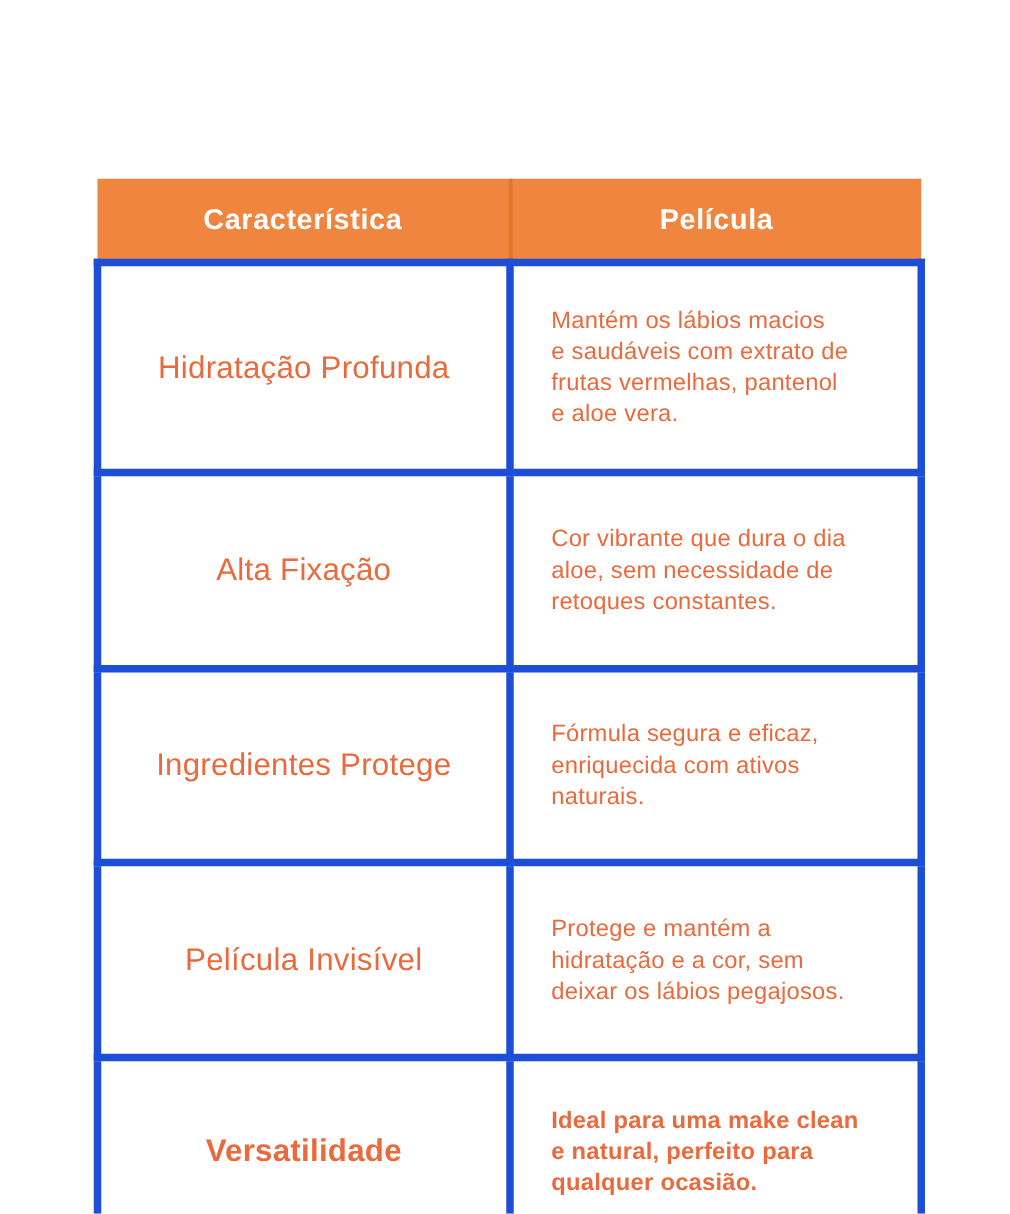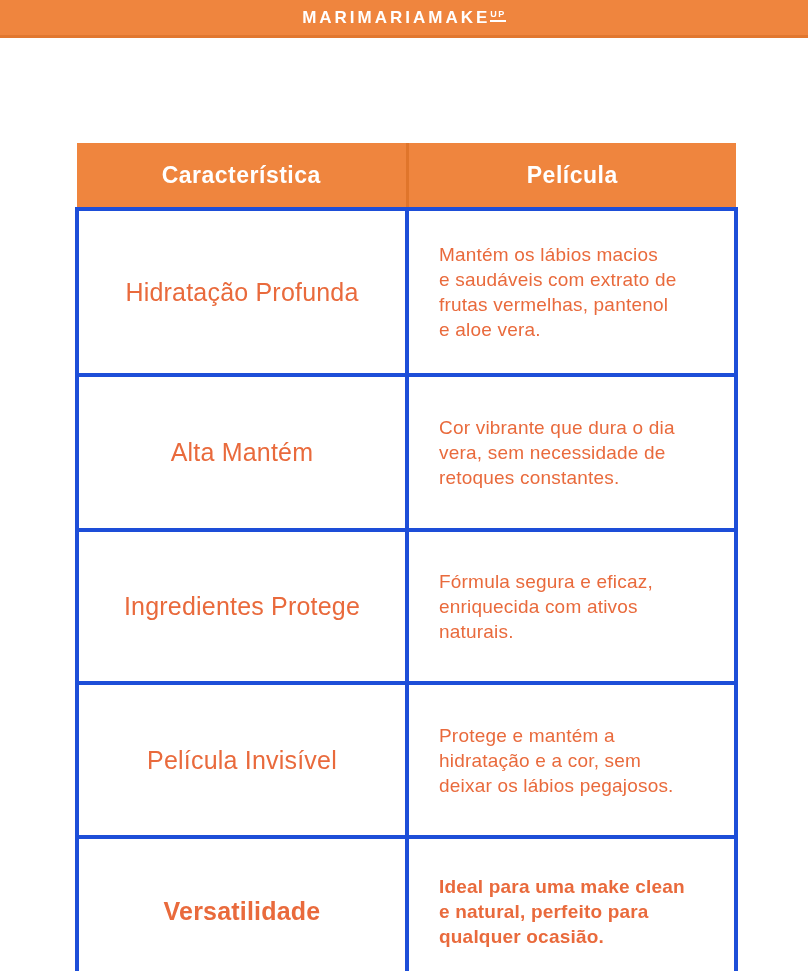--- a/index.html
+++ b/index.html
@@ -61,21 +61,21 @@
     color: #ffffff;
     font-size: 23px;
     font-weight: bold;
     text-align: center;
     letter-spacing: 0.5px;
     border: 0;
   }
   table.cmp th.h2 { border-left: 3px solid #E0752B; }
   table.cmp thead tr { border-bottom: 2px solid #E4control7B2E; }
   table.cmp td {
-    border: 4px solid #1d4ed8;
+    border: 6px solid #1d4ed8;
     color: #E96A3C;
     vertical-align: middle;
     background: #ffffff;
   }
   td.feature {
     text-align: center;
     font-size: 25px;
     letter-spacing: 0.2px;
   }
   td.benefit {
@@ -89,26 +89,20 @@
   tr.r2 td { height: 131px; }
   tr.r3 td { height: 129px; }
   tr.r4 td { height: 130px; }
   tr.r5 td { height: 125px; font-weight: bold; }
 </style>
 </head>
 <body>
 
 <div class="page">
 
-  <header class="topbar">
-    <div class="logo">
-      <span>MARIMARIAMAKE</span>
-        <span class="logo-sup">UP</span>
-    </div>
-  </header>
 
   <div class="table-wrap">
     <table class="cmp">
       <colgroup>
           <col class="c1">
           <col class="c2">
         </colgroup>
       <thead>
         <tr>
           <th class="h1">Característica</th>
@@ -117,23 +111,23 @@
       </thead>
       <tbody>
         <tr class="r1">
           <td class="feature">Hidratação Profunda</td>
           <td class="benefit">Mantém os lábios macios
 e saudáveis com extrato de
 frutas vermelhas, pantenol
 e aloe vera.</td>
         </tr>
         <tr class="r2">
-          <td class="feature">Alta Mantém</td>
+          <td class="feature">Alta Fixação</td>
           <td class="benefit">Cor vibrante que dura o dia
-vera, sem necessidade de
+aloe, sem necessidade de
 retoques constantes.</td>
         </tr>
         <tr class="r3">
           <td class="feature">Ingredientes Protege</td>
           <td class="benefit">Fórmula segura e eficaz,
 enriquecida com ativos
 naturais.</td>
         </tr>
         <tr class="r4">
           <td class="feature">Película Invisível</td>

